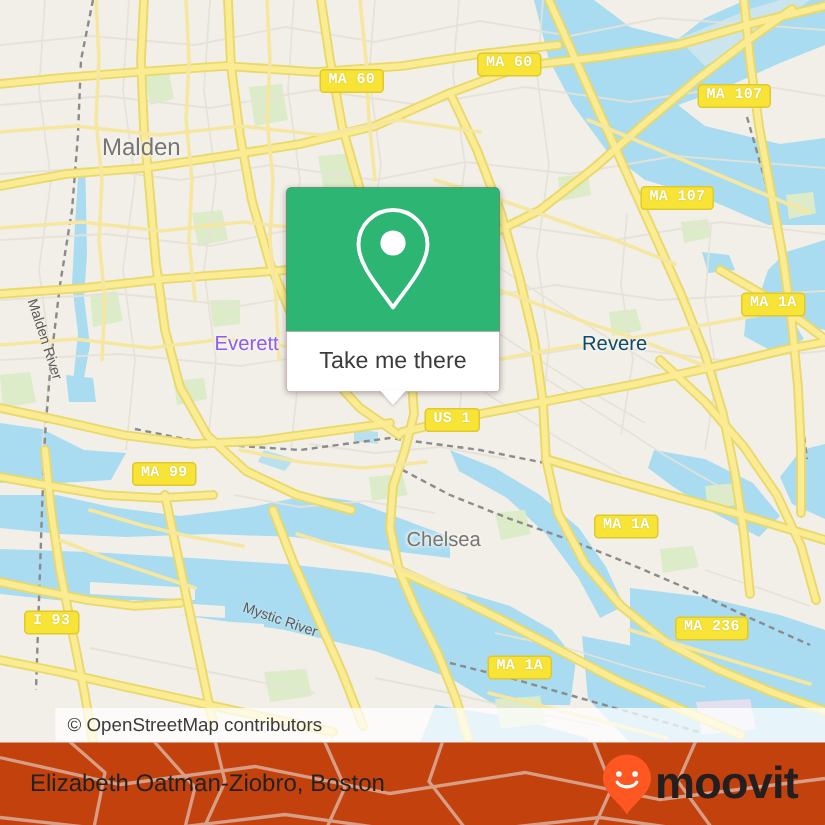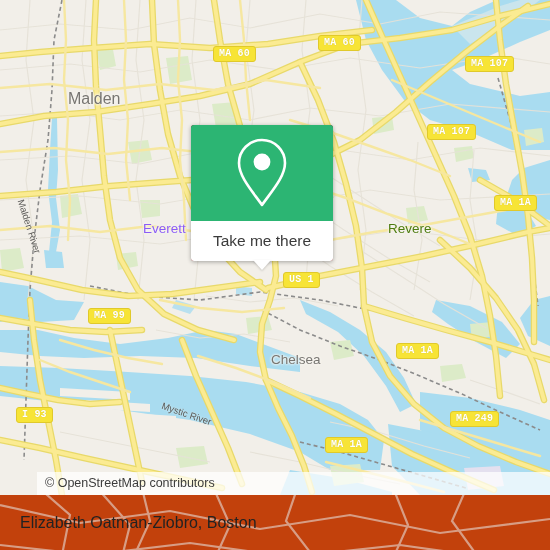--- a/index.html
+++ b/index.html
@@ -341,38 +341,38 @@
           <path d="M326,462 L366,472 L406,482 L444,492"></path>
         </g>
 
         <g></g>
       </g>
     </svg>
 
     <div>
       <div style="position:absolute;left:68px;top:90px;font-size:16px;color:#777571;text-shadow:0 0 3px #f7f5f0,0 0 3px #f7f5f0,0 0 2px #f7f5f0;">Malden</div>
       <div style="position:absolute;left:143px;top:221px;font-size:13.5px;color:#8b5cf6;text-shadow:0 0 3px #f7f5f0,0 0 3px #f7f5f0,0 0 2px #f7f5f0;">Everett</div>
-      <div style="position:absolute;left:388px;top:221px;font-size:13.5px;color:#4d7c0f;text-shadow:0 0 3px #f7f5f0,0 0 3px #f7f5f0,0 0 2px #f7f5f0;">Revere</div>
+      <div style="position:absolute;left:388px;top:221px;font-size:13.5px;color:#0c4a6e;text-shadow:0 0 3px #f7f5f0,0 0 3px #f7f5f0,0 0 2px #f7f5f0;">Revere</div>
       <div style="position:absolute;left:271px;top:352px;font-size:13.5px;color:#777571;text-shadow:0 0 3px #f7f5f0,0 0 3px #f7f5f0,0 0 2px #f7f5f0;">Chelsea</div>
 
       <div style="position:absolute;left:26px;top:198px;font-size:9.5px;color:#5c5b58;transform:rotate(72deg);transform-origin:left top;white-space:nowrap;text-shadow:0 0 2px #f2efe9,0 0 2px #f2efe9;">Malden River</div>
       <div style="position:absolute;left:164px;top:400px;font-size:9.5px;color:#5c5b58;transform:rotate(19deg);transform-origin:left top;white-space:nowrap;text-shadow:0 0 2px #a9dcf0,0 0 2px #f2efe9;">Mystic River</div>
     </div>
 
     <div>
       <div class="shield" style="left:213px;top:46px;">MA 60</div>
       <div class="shield" style="left:318px;top:35px;">MA 60</div>
       <div class="shield" style="left:465px;top:56px;">MA 107</div>
       <div class="shield" style="left:427px;top:124px;">MA 107</div>
       <div class="shield" style="left:494px;top:195px;">MA 1A</div>
       <div class="shield" style="left:250px;top:272px;margin-left:33px;">US 1</div>
       <div class="shield" style="left:88px;top:308px;">MA 99</div>
       <div class="shield" style="left:396px;top:343px;">MA 1A</div>
       <div class="shield" style="left:16px;top:407px;">I 93</div>
-      <div class="shield" style="left:450px;top:411px;">MA 249</div>
+      <div class="shield" style="left:450px;top:411px;">MA 236</div>
       <div class="shield" style="left:325px;top:437px;">MA 1A</div>
     </div>
 
     <div id="popup">
       <div id="popup-head">
         <svg width="58" height="72" viewBox="0 0 58 72">
           <path d="M29 3 C16.3 3 6 13.3 6 26 C6 40 20 55 29 68 C38 55 52 40 52 26 C52 13.3 41.7 3 29 3 Z" fill="none" stroke="#ffffff" stroke-width="2.6" stroke-linejoin="round"></path>
           <circle cx="29" cy="25" r="8.4" fill="#ffffff"></circle>
         </svg>
       </div>
@@ -395,15 +395,24 @@
         <path d="M300,-5 L286,36 L320,80"></path>
         <path d="M390,-5 L408,40 L390,80"></path>
         <path d="M470,-5 L452,36 L484,80"></path>
         <path d="M0,60 L90,70 L190,58 L290,72 L400,60 L500,74 L550,66"></path>
         <path d="M140,-5 L150,36 L130,80"></path>
       </g>
     </svg>
 
     <div id="footer-title">Elizabeth Oatman-Ziobro, Boston</div>
 
+    <div id="brand">
+      <svg width="34" height="42" viewBox="0 0 34 42">
+        <path d="M17 1 C8.2 1 1 8.2 1 17 C1 26.5 12 33 17 41 C22 33 33 26.5 33 17 C33 8.2 25.8 1 17 1 Z" fill="#ff5722"></path>
+        <circle cx="11.6" cy="14" r="1.9" fill="#ffffff"></circle>
+        <circle cx="22.4" cy="14" r="1.9" fill="#ffffff"></circle>
+        <path d="M10.5 19.5 C13 23.5 21 23.5 23.5 19.5" fill="none" stroke="#ffffff" stroke-width="2.2" stroke-linecap="round"></path>
+      </svg>
+      <span id="brand-wordmark">moovit</span>
+    </div>
   </div>
 
 </div>
 
 </body></html>

